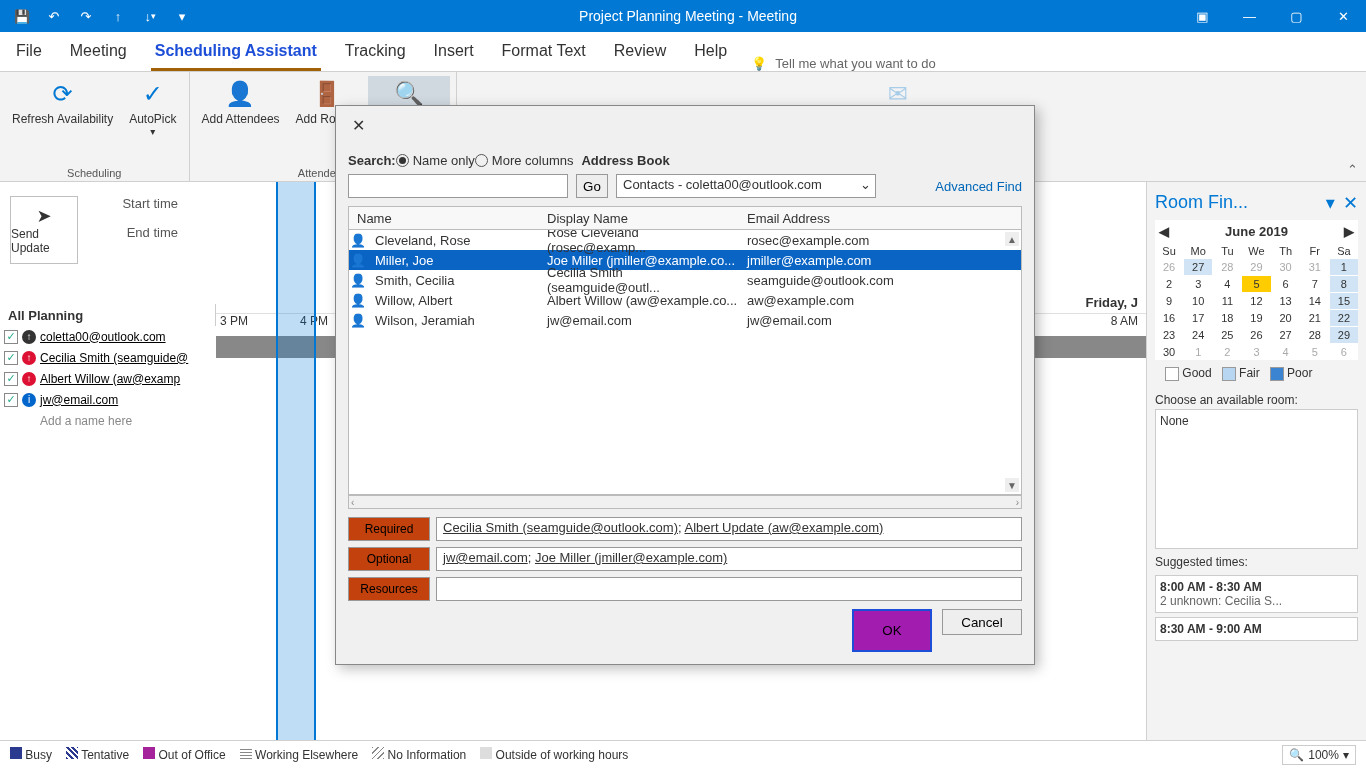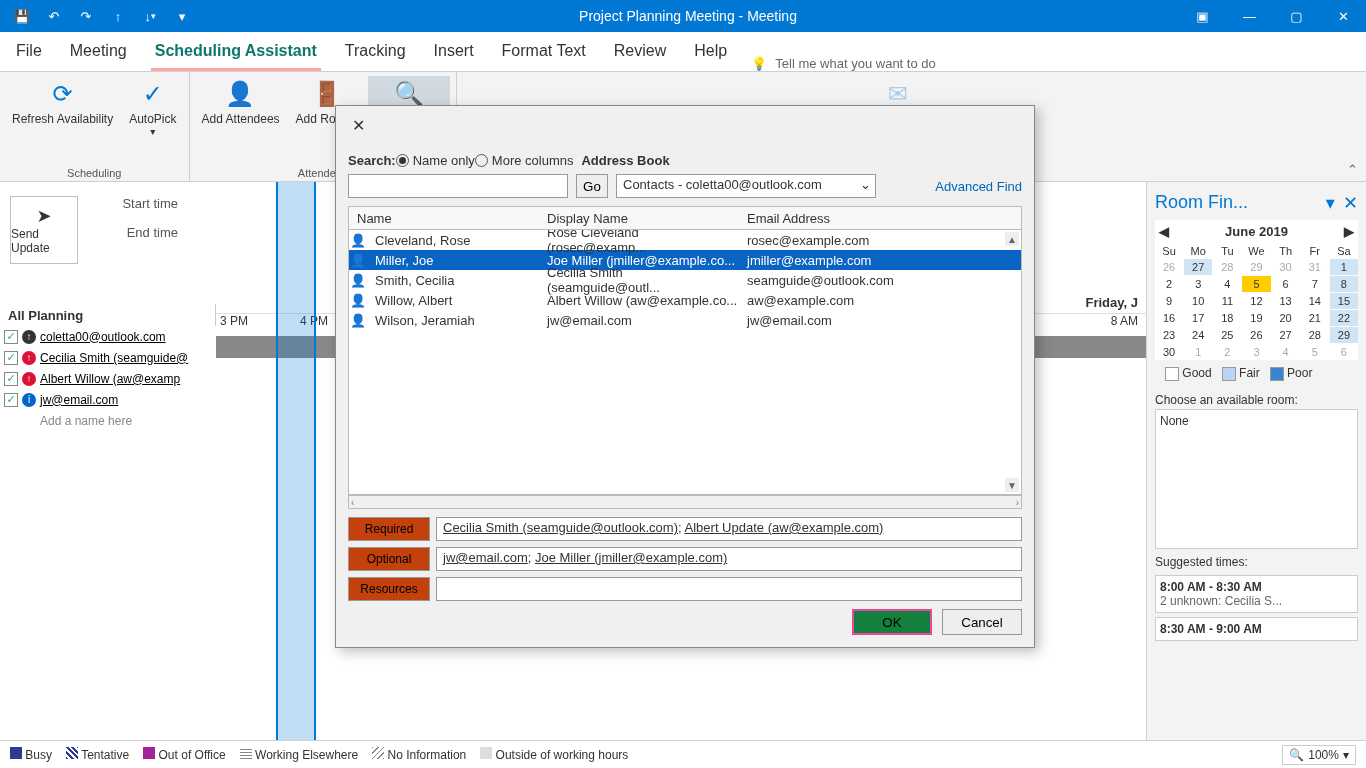--- a/index.html
+++ b/index.html
@@ -6,21 +6,21 @@
 body { width: 1366px; height: 768px; overflow: hidden; background: #fff; font-size: 13px; color: #333; }
 .titlebar { height: 32px; background: #0078d4; display: flex; align-items: center; color: #fff; }
 .titlebar-left { display: flex; gap: 4px; padding-left: 8px; }
 .titlebar-btn { width: 28px; height: 28px; display: flex; align-items: center; justify-content: center; cursor: pointer; }
 .titlebar-center { flex: 1; text-align: center; font-size: 14px; }
 .win-controls { display: flex; gap: 2px; }
 .win-btn { width: 45px; height: 32px; display: flex; align-items: center; justify-content: center; cursor: pointer; }
 
 .tabs { height: 40px; display: flex; align-items: flex-end; padding: 0 12px; border-bottom: 1px solid #d0d0d0; gap: 20px; }
 .tab { padding: 8px 4px 8px 4px; font-size: 16px; color: #333; cursor: pointer; border-bottom: 3px solid transparent; }
-.tab.active { color: #0f766e; border-bottom: 3px solid #fca5a5; font-weight: 600; }
+.tab.active { color: #1d4ed8; border-bottom: 3px solid #a16207; font-weight: 600; }
 .tellme { display: flex; align-items: center; gap: 8px; color: #666; }
 
 .ribbon { height: 110px; display: flex; border-bottom: 1px solid #d0d0d0; background: #f3f3f3; }
 .ribbon-group { border-right: 1px solid #d0d0d0; padding: 4px 6px 2px 6px; display: flex; flex-direction: column; align-items: center; }
 .ribbon-row { display: flex; gap: 4px; flex: 1; }
 .ribbon-item { display: flex; flex-direction: column; align-items: center; justify-content: flex-start; padding: 4px 6px; cursor: pointer; text-align: center; font-size: 12px; min-width: 56px; }
 .ribbon-icon { font-size: 24px; margin-bottom: 4px; color: #0078d4; }
 .ribbon-group-label { font-size: 11px; color: #555; margin-top: auto; }
 
 .content { display: flex; height: calc(768px - 32px - 40px - 110px - 28px); position: relative; }
@@ -89,21 +89,21 @@
 .c-row { display:flex; height:20px; align-items:center; cursor:pointer; }
 .c-row.selected { background:#0a64c4; color:#fff; }
 .ppl-ico { width:18px; text-align:center; font-size:13px; }
 .scroll-arrow{ position:absolute; right:2px; height:14px; width:14px; background:#eee; color:#666; display:flex; align-items:center; justify-content:center; font-size:10px;}
 .bottom-fields { margin-top:8px; }
 .bf-row { display:flex; gap:6px; margin-bottom:6px; align-items:center; }
 .bf-btn { width:82px; height:24px; border:1px solid #999; background:#c2410c; cursor:pointer; font-size:12px; }
 .bf-input { flex:1; border:1px solid #999; height:24px; background:#fff; padding:2px 6px; }
 .bf-input .ul { text-decoration:underline; }
 .dlg-buttons { display:flex; justify-content:flex-end; gap:10px; margin-top:8px; }
-.okbtn { width:80px; height:26px; border:2px solid #ec4899; background:#15803d; cursor:pointer; }
+.okbtn { width:80px; height:43px; border:2px solid #1d4ed8; background:#a21caf; cursor:pointer; }
 .cancelbtn { width:80px; height:26px; border:1px solid #999; background:#eee; cursor:pointer; }
 .hscroll { height:14px; border:1px solid #bbb; background:#f0f0f0; display:flex; justify-content:space-between; align-items:center; padding:0 2px; color:#888; font-size:10px; cursor:pointer; }
 </style>
 </head>
 <body>
 
 <div class="titlebar">
   <div class="titlebar-left">
     <div class="titlebar-btn">💾</div>
     <div class="titlebar-btn">↶</div>

